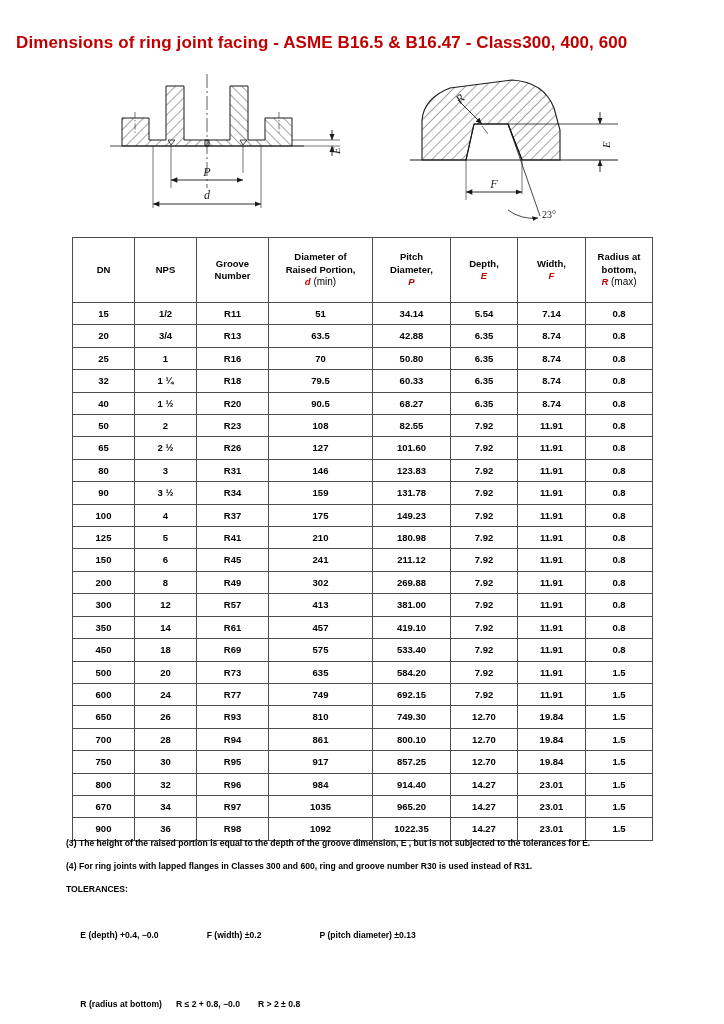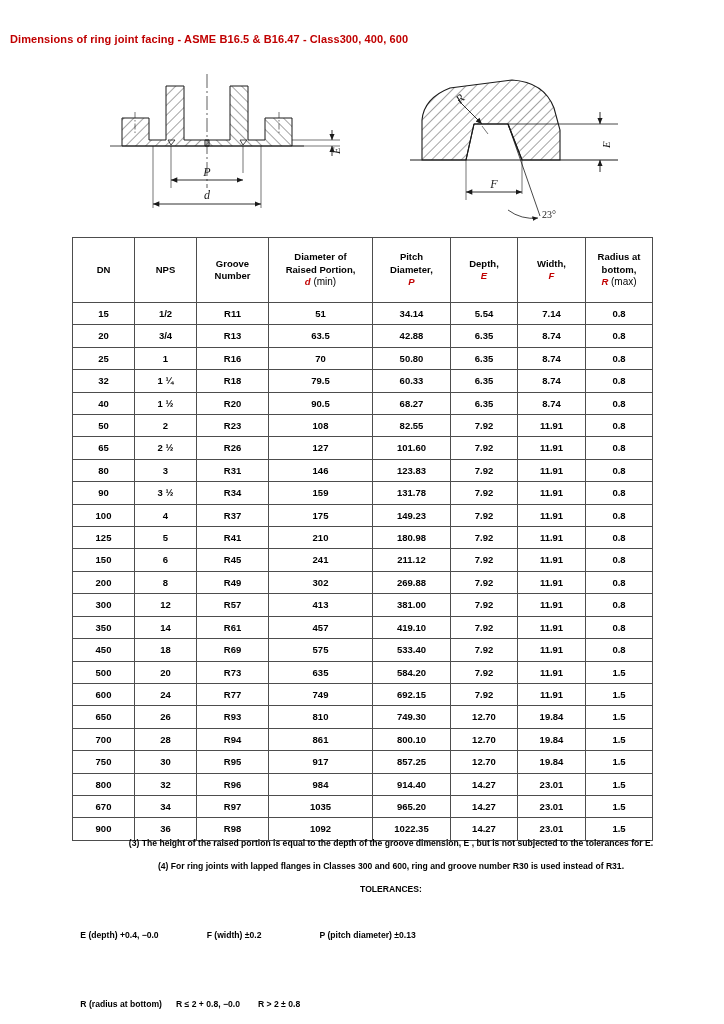--- a/index.html
+++ b/index.html
@@ -18,23 +18,23 @@
   .page {
     width: 724px;
     height: 1024px;
     position: relative;
     box-sizing: border-box;
   }
 
   
   .title {
     position: absolute;
-    left: 10px;
+    left: 16px;
     top: 33px;
-    font-size: 11px;
+    font-size: 17px;
     font-weight: bold;
     color: #c00000;
     letter-spacing: 0.1px;
     white-space: nowrap;
   }
 
   
   .drawings {
     position: absolute;
     left: 0;
@@ -104,21 +104,21 @@
   .notes {
     position: absolute;
     left: 66px;
     top: 832px;
     width: 650px;
     font-size: 8.6px;
     font-weight: bold;
     line-height: 23px;
     color: #000;
   }
-  .notes .line { white-space: nowrap; text-align: center; }
+  .notes .line { white-space: nowrap; }
   .tol-row {
     display: block;
     white-space: pre;
   }
   .gap-a { display: inline-block; width: 48px; }
   .gap-b { display: inline-block; width: 58px; }
   .gap-c { display: inline-block; width: 14px; }
   .gap-d { display: inline-block; width: 18px; }
 </style>
 </head>

